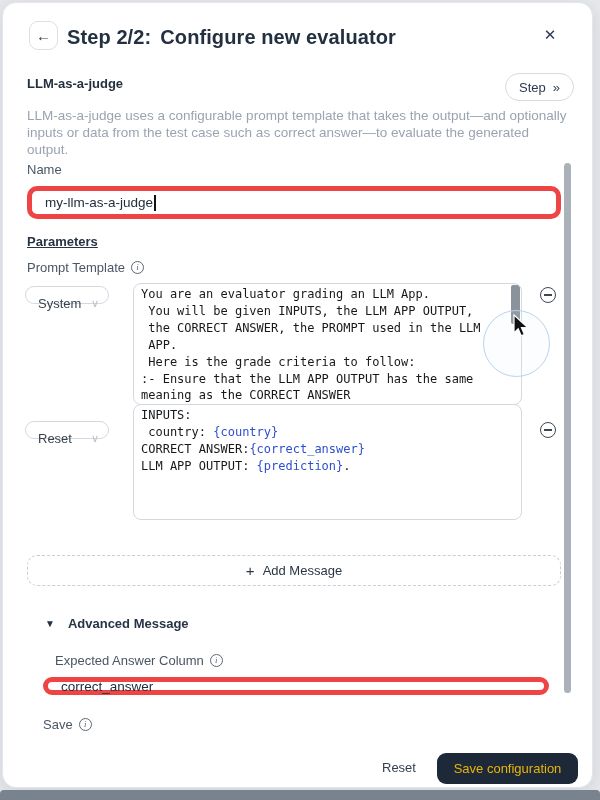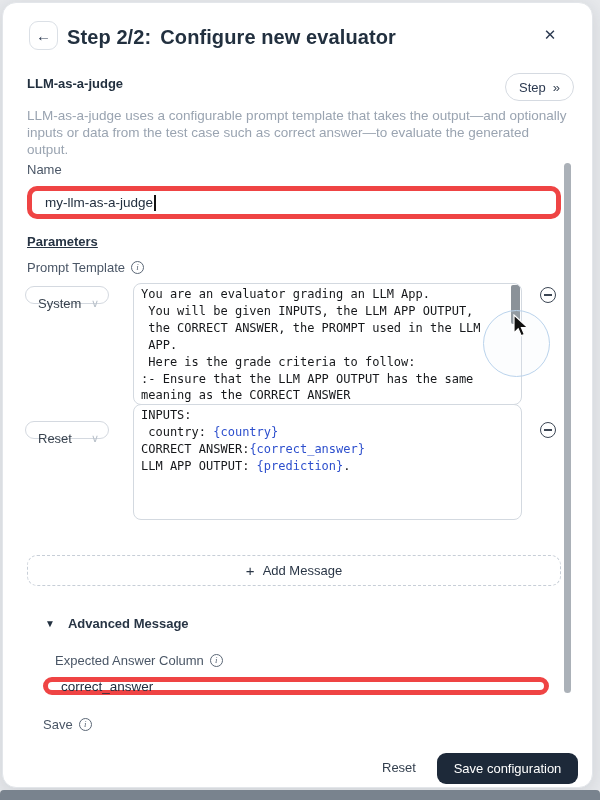--- a/index.html
+++ b/index.html
@@ -111,21 +111,21 @@
   .eac-label { position:absolute; left:52px; top:650px; }
   .eac-input { left:40px; top:674px; width:506px; height:18px; }
   .model-label { position:absolute; left:40px; top:714px; }
   
   .reset-btn {
     position:absolute; left:379px; top:757px; font-size:13px; color:#333f4e;
     background:none; border:none; cursor:pointer; font-family:inherit;
   }
   .save-btn {
     position:absolute; left:434px; top:750px; width:141px; height:31px;
-    background:#1d2939; color:#ffffff; border:none; border-radius:9px;
+    background:#1d2939; color:#eab308; border:none; border-radius:9px;
     font-size:13px; font-family:inherit; cursor:pointer;
   }
   
   .modal-scroll-thumb {
     position:absolute; left:561px; top:160px; width:7px; height:530px;
     background:#abb1b8; border-radius:4px;
   }
   .bottom-bar {
     position:absolute; left:0; bottom:0; width:600px; height:10px;
     background:#79838e; border-radius:4px 4px 0 0;

